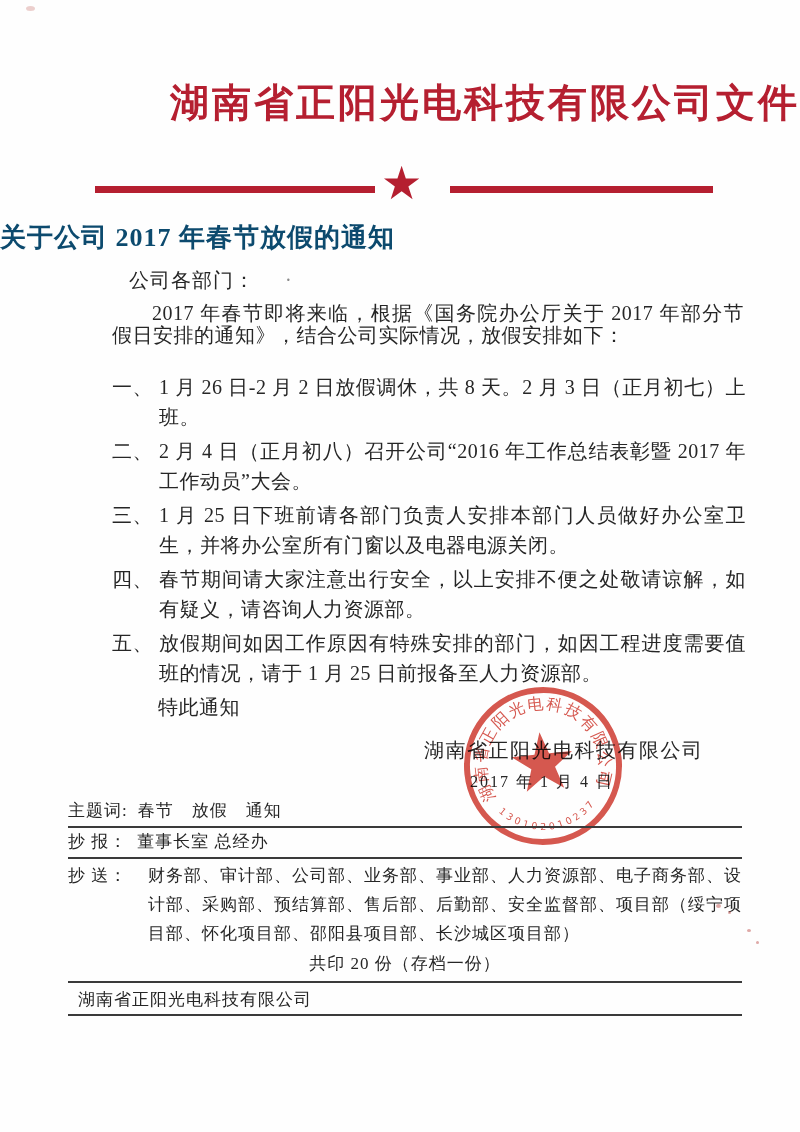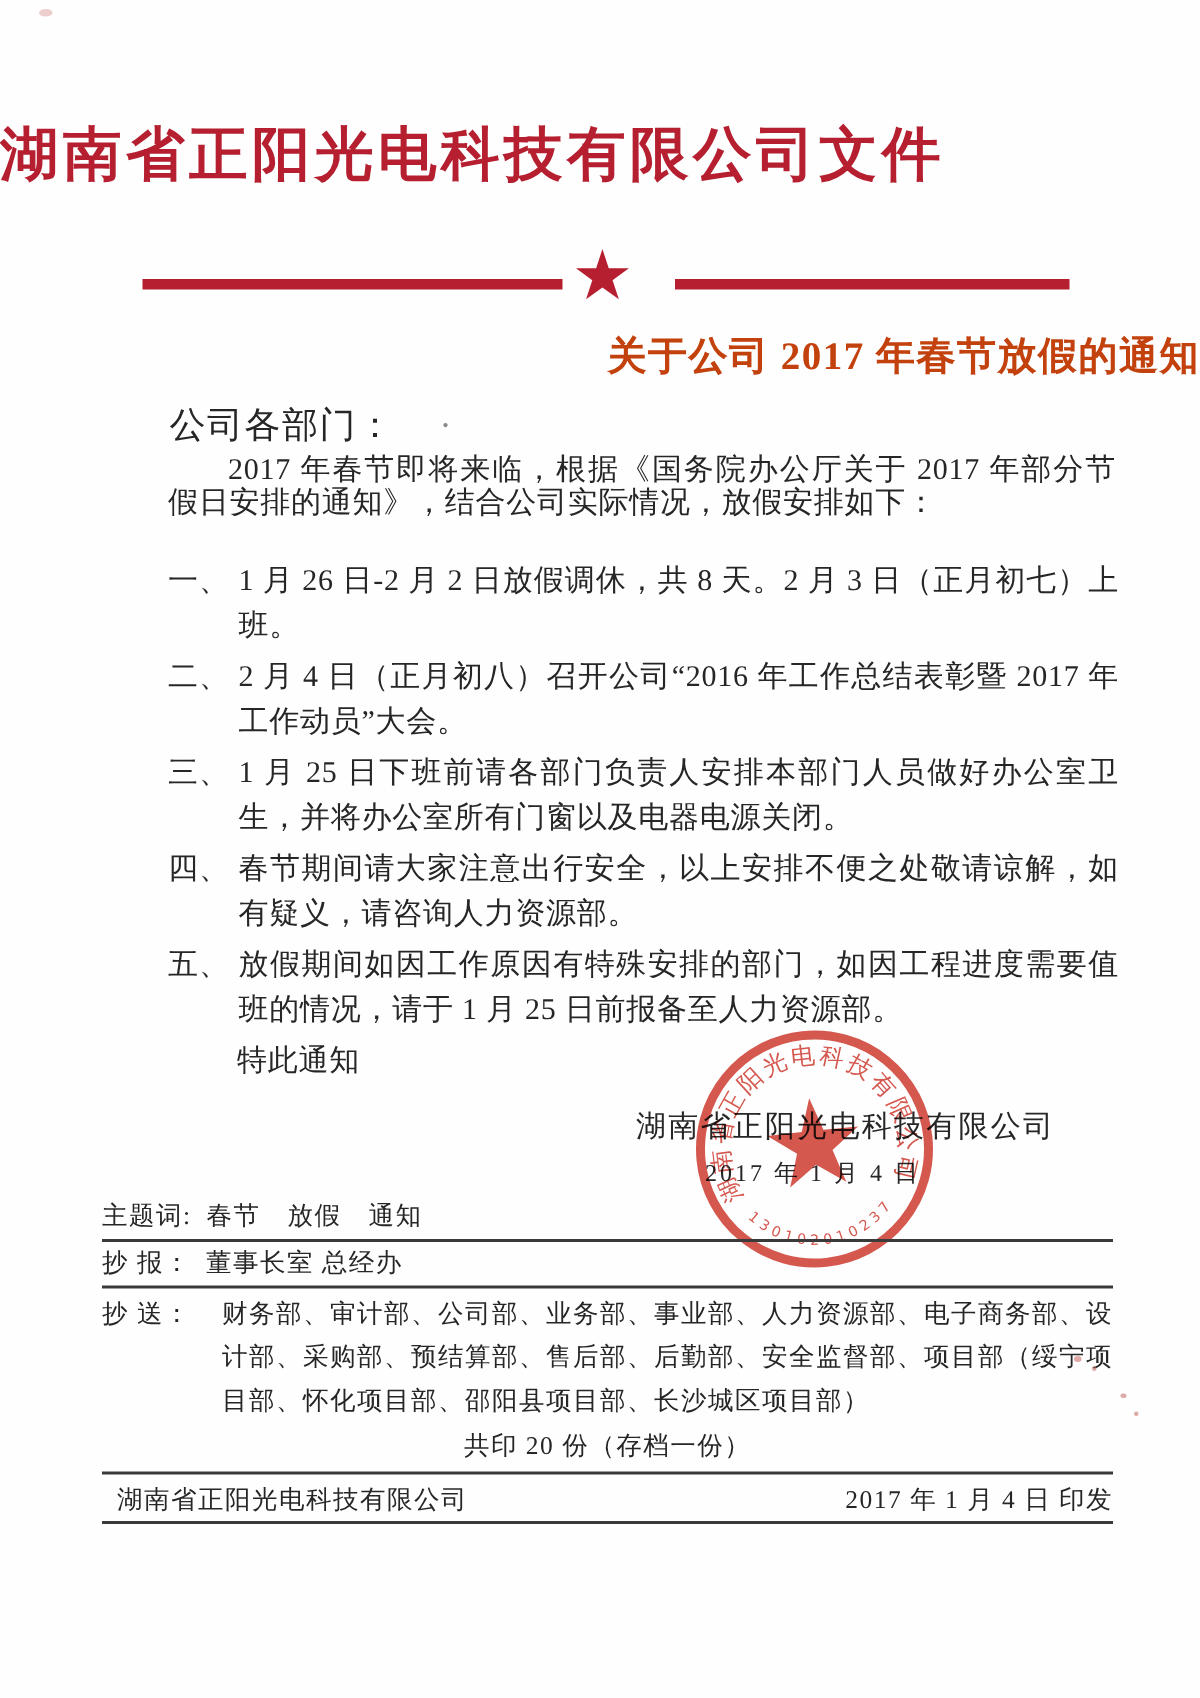--- a/index.html
+++ b/index.html
@@ -2,40 +2,40 @@
 <html style="--accent: #b51f30; --seal: #cf3a30;"><head>
 <meta charset="utf-8">
 <style>
   html,body{margin:0;padding:0;background:#ffffff;}
   .page{
     position:relative;width:800px;height:1132px;background:#fefefe;overflow:hidden;
     font-family:"Liberation Serif","DejaVu Serif",serif;color:#262626;
   }
   
   .org-title{
-    position:absolute;top:76px;left:0;right:0;text-align:left;
+    position:absolute;top:76px;left:0;right:0;text-align:right;
     font-size:39px;font-weight:700;letter-spacing:3px;color:var(--accent,#b51f30);
   }
   .doc-number{
     position:absolute;top:141px;left:0;right:0;text-align:center;
     font-size:21px;font-weight:700;letter-spacing:1px;color:var(--accent,#b51f30);
   }
   .bar{position:absolute;top:186px;height:7px;background:var(--accent,#b51f30);}
   .bar.left{left:95px;width:280px;}
   .bar.right{left:450px;width:263px;}
   .divider-star{
     position:absolute;left:381px;top:161px;font-size:46px;line-height:1;
     color:var(--accent,#b51f30);
   }
   
   .notice-title{
-    position:absolute;top:220px;left:0;right:0;text-align:right;
-    font-size:26px;font-weight:700;letter-spacing:1px;color:#c2410c;margin-left:36px;
+    position:absolute;top:220px;left:0;right:0;text-align:left;
+    font-size:26px;font-weight:700;letter-spacing:1px;color:#0c4a6e;
   }
-  .salutation{position:absolute;top:267px;left:113px;font-size:24px;letter-spacing:1px;}
+  .salutation{position:absolute;top:267px;left:129px;font-size:20px;letter-spacing:1px;}
   .salutation .dot{margin-left:30px;color:#8a8a8a;}
   .intro{
     position:absolute;top:302px;left:112px;width:632px;
     font-size:20px;line-height:22px;letter-spacing:0.5px;
     text-indent:2em;text-align:justify;
   }
   .items{position:absolute;top:372px;left:112px;width:634px;font-size:20px;line-height:30px;letter-spacing:0.5px;}
   .item{display:flex;margin-bottom:4px;}
   .item .num{flex:0 0 47px;}
   .item .txt{flex:1;text-align:justify;}
@@ -130,21 +130,20 @@
   </div>
   <div class="frow row-copy-send">
     <span class="flabel">抄 送：</span>
     <span class="fvalue">财务部、审计部、公司部、业务部、事业部、人力资源部、电子商务部、设计部、采购部、预结算部、售后部、后勤部、安全监督部、项目部（绥宁项目部、怀化项目部、邵阳县项目部、长沙城区项目部）</span>
   </div>
   <div class="frow row-print underlined">
     <span>共印 20 份（存档一份）</span>
   </div>
   <div class="frow row-issue underlined">
     <span class="issuer">湖南省正阳光电科技有限公司</span>
-    <span class="issue-date">2017 年 1 月 4 日 印发</span>
   </div>
 
   <span class="speck tl" style="left:26px;top:6px;width:9px;height:5px;"></span>
   <span class="speck" style="left:716px;top:904px;width:5px;height:4px;"></span>
   <span class="speck" style="left:728px;top:911px;width:3px;height:3px;"></span>
   <span class="speck" style="left:747px;top:929px;width:4px;height:3px;"></span>
   <span class="speck" style="left:756px;top:941px;width:3px;height:3px;"></span>
 
 </div>
 

